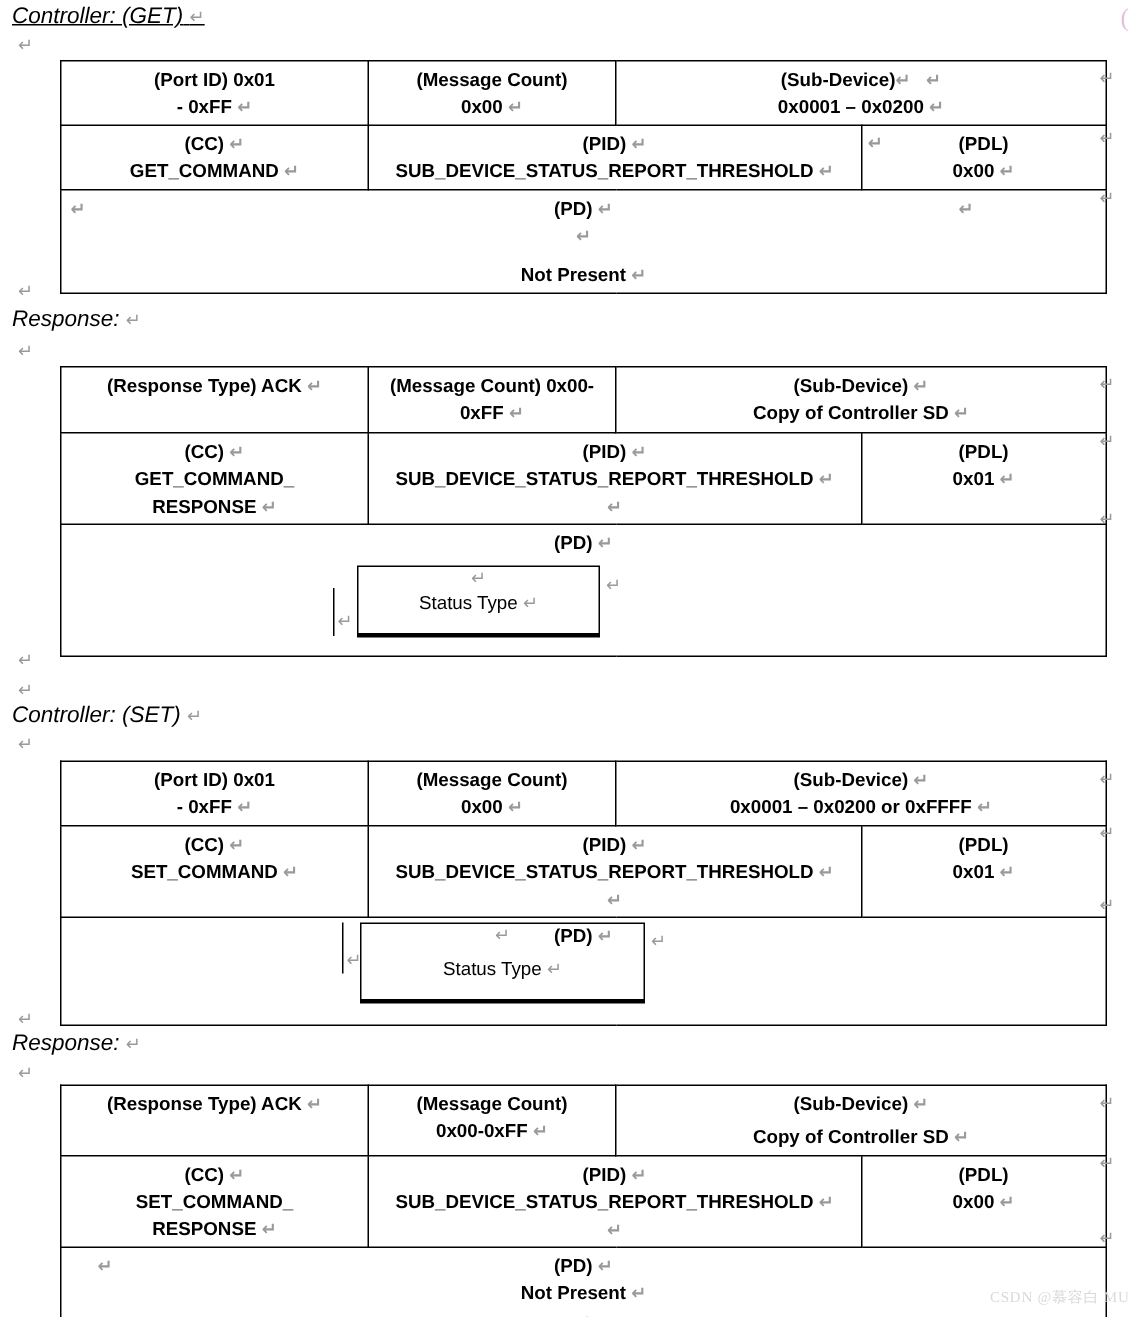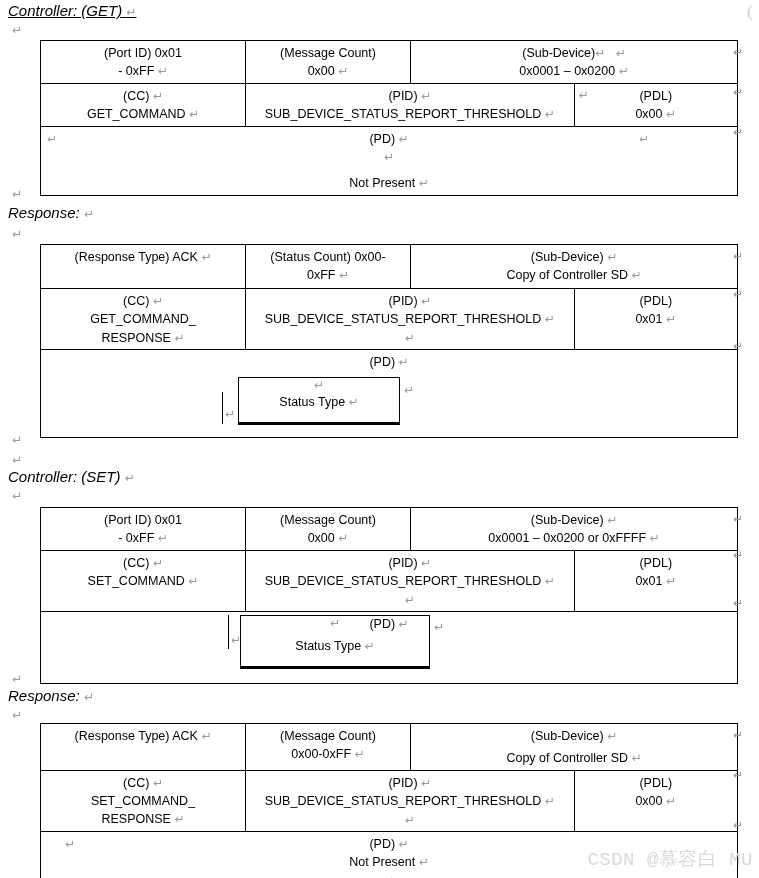--- a/index.html
+++ b/index.html
@@ -48,20 +48,21 @@
     line-height: 1;
   }
 
   
   .packet-table {
     position: absolute;
     left: 40px;
     width: 682px;
     border-collapse: collapse;
     table-layout: fixed;
+    font-weight: bold;
   }
   .packet-table td {
     border: 1px solid #000000;
     text-align: center;
     vertical-align: top;
     padding: 3px 2px 2px 2px;
     font-size: 12.5px;
     line-height: 1.45;
     color: #000;
   }
@@ -101,24 +102,24 @@
     width: 0;
     border-left: 1.5px solid #000;
   }
 
   
   .watermark {
     position: absolute;
     right: 6px;
     bottom: 6px;
     color: #d9d9d9;
-    font-size: 19px;
+    font-size: 10px;
     letter-spacing: 0.5px;
     white-space: nowrap;
-    font-family: Liberation Mono, monospace;
+    font-family: Liberation Serif, serif;
   }
 
   .corner-mark {
     position: absolute;
     top: 2px;
     left: 747px;
     color: #e3bede;
     font-size: 17px;
     font-family: "Liberation Serif", serif;
   }
@@ -189,21 +190,21 @@
   </div>
   <div class="pilcrow-abs" style="top:228px; left:12px;">↵</div>
 
   <table class="packet-table" style="top:244px;">
     <tbody>
         <tr>
       <td style="width:200px; height:38px;">
         <span class="cellline"><span>(Response Type) ACK</span> <span class="pilcrow">↵</span></span>
       </td>
       <td style="width:160px;">
-        <span class="cellline">(Status Count) 0x00-</span>
+        <span class="cellline">(Message Count) 0x00-</span>
         <span class="cellline"><span>0xFF</span> <span class="pilcrow">↵</span></span>
       </td>
       <td style="width:322px;" colspan="2">
         <span class="cellline"><span>(Sub-Device)</span> <span class="pilcrow">↵</span></span>
         <span class="cellline"><span>Copy of Controller SD</span> <span class="pilcrow">↵</span></span>
       </td>
     </tr>
     <tr>
       <td style="height:52px;">
         <span class="cellline"><span>(CC)</span> <span class="pilcrow">↵</span></span>

